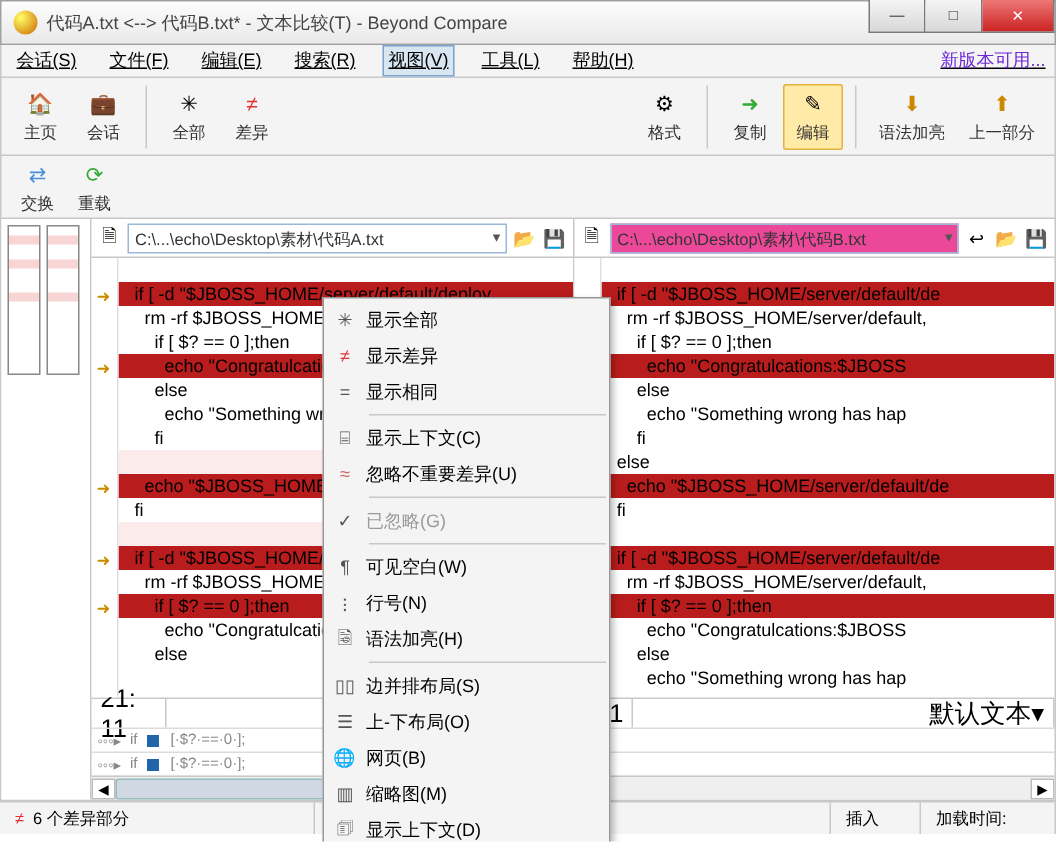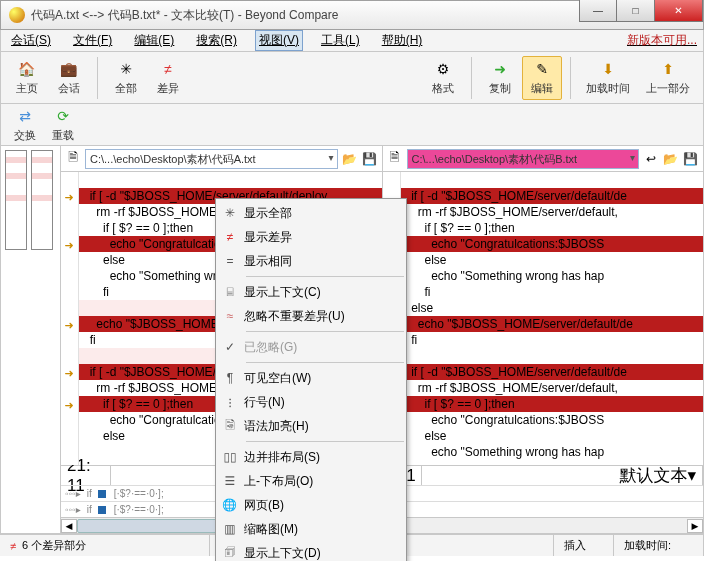--- a/index.html
+++ b/index.html
@@ -11,21 +11,21 @@
   .titlebar .spacer { flex:1; }
   .winbtns { display:flex; height:100%; }
   .winbtn { width:38px; height:22px; margin-top:-1px; border:1px solid #7a7a7a; border-top:none; background:linear-gradient(#f4f4f4,#d8d8d8); display:flex; align-items:center; justify-content:center; font-size:10px; color:#333;}
   .winbtn.close { background:linear-gradient(#e77,#c22); color:#fff; width:48px;}
   .winbtn + .winbtn { border-left:none; }
 
   
   .menubar { height:22px; border:1px solid #c8c8c8; border-top:none; background:#f4f4f4; display:flex; align-items:center; font-size:12px; padding:0 6px; gap:14px;text-decoration:underline;}
   .menubar .mitem { cursor:default; padding:2px 4px;}
   .menubar .mitem.active { background:#d8e6f2; border:1px solid #7da2ce; padding:1px 3px;}
-  .menubar .right { margin-left:auto; color:#b91c1c;}
+  .menubar .right { margin-left:auto; color:#6d28d9;}
 
   
   .toolbar { height:52px; border:1px solid #c8c8c8; border-top:none; background:#f4f4f4; display:flex; align-items:center; padding:0 6px; font-size:11px; gap:2px;}
   .sep { width:1px; height:42px; background:#c8c8c8; margin:0 6px;}
   .tbtn { min-width:40px; height:44px; display:flex; flex-direction:column; align-items:center; justify-content:center; gap:2px; padding:0 6px; border:1px solid transparent; border-radius:2px;}
   .tbtn.highlight { background:#ffeaa8; border:1px solid #e3b23c;}
   .tbtn svg,.tbtn .glyph{ width:20px;height:20px; display:flex;align-items:center;justify-content:center; font-size:14px;}
   .tbtn .lbl{ font-size:11px; color:#333;}
   .tbtn.small{min-width:30px;height:40px;}
 
@@ -135,21 +135,21 @@
       <span class="glyph" style="color:#3a3">➜</span>
       <span class="lbl">复制</span>
     </div>
   <div class="tbtn highlight">
       <span class="glyph">✎</span>
       <span class="lbl">编辑</span>
     </div>
   <div class="sep"></div>
   <div class="tbtn">
       <span class="glyph" style="color:#c80">⬇</span>
-      <span class="lbl">加载时间</span>
+      <span class="lbl">语法加亮</span>
     </div>
   <div class="tbtn">
       <span class="glyph" style="color:#c80">⬆</span>
       <span class="lbl">上一部分</span>
     </div>
 </div>
 
 <div class="toolbar2">
   <div class="tbtn small">
       <span class="glyph" style="color:#4a90d9">⇄</span>

